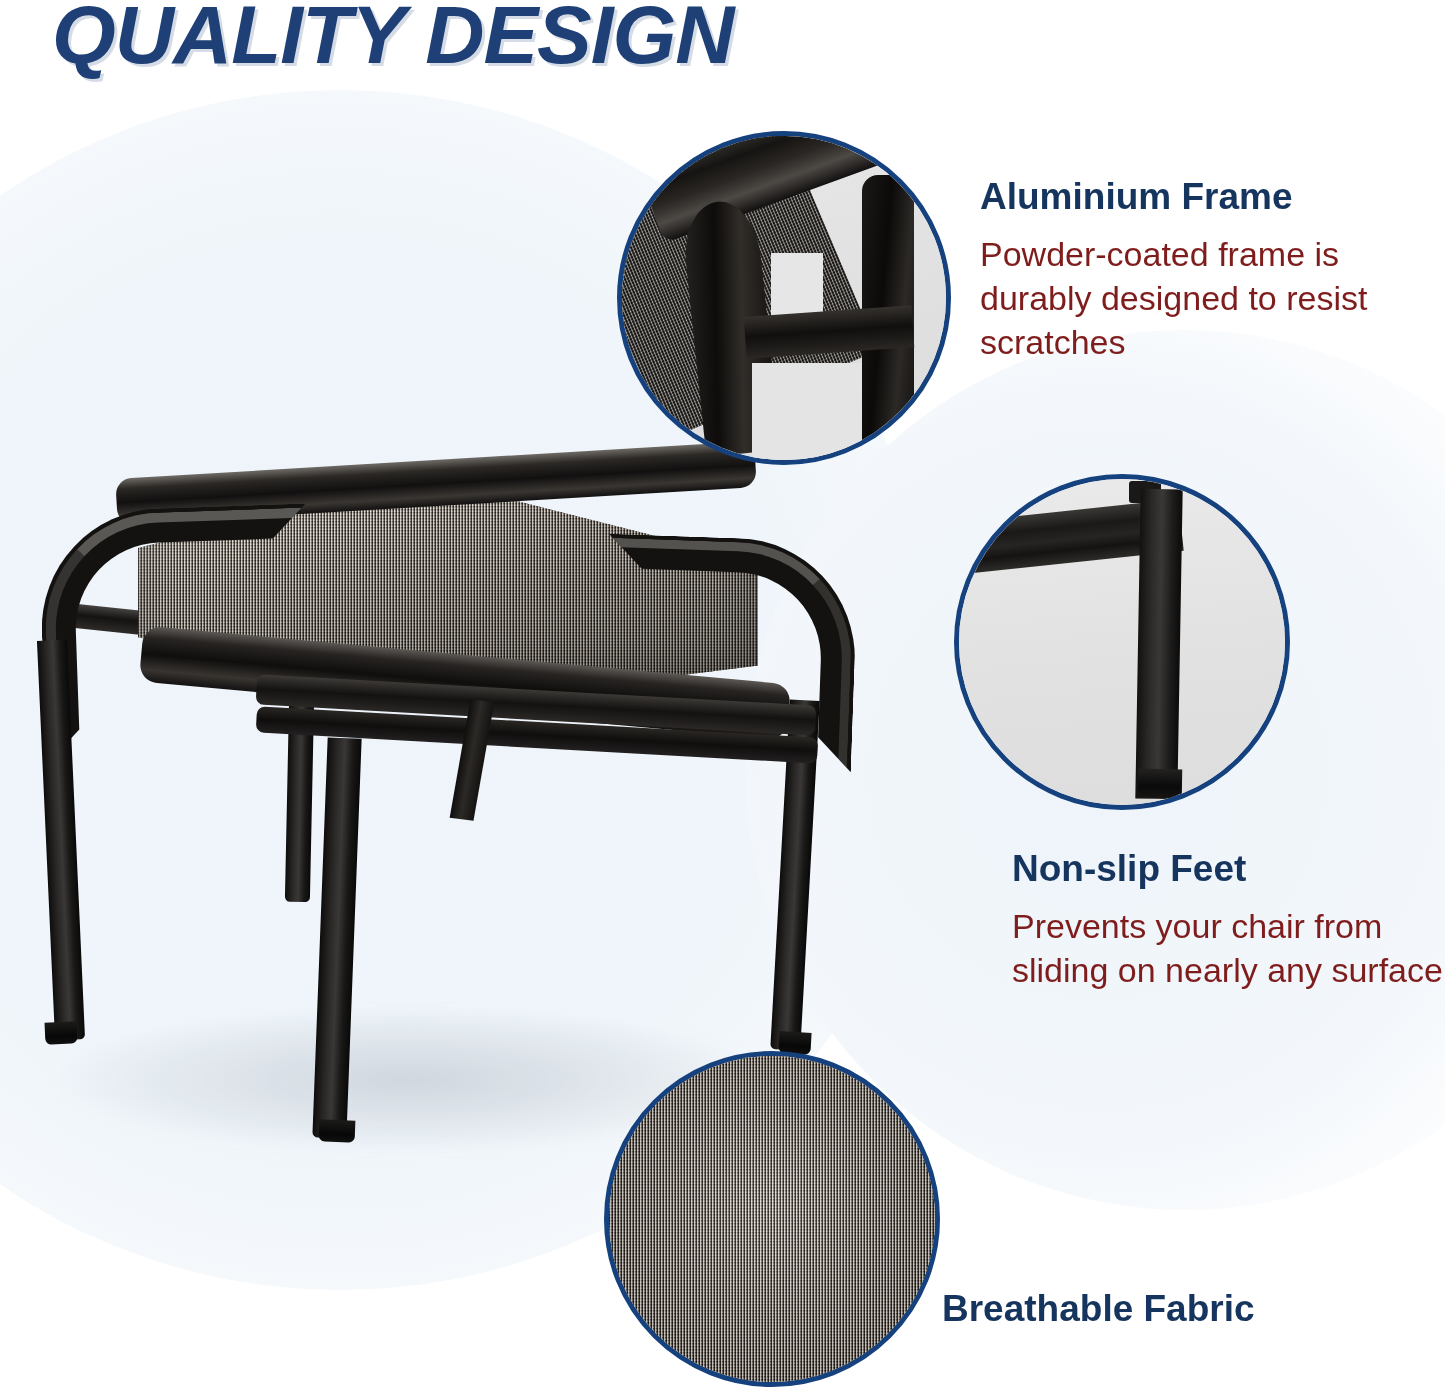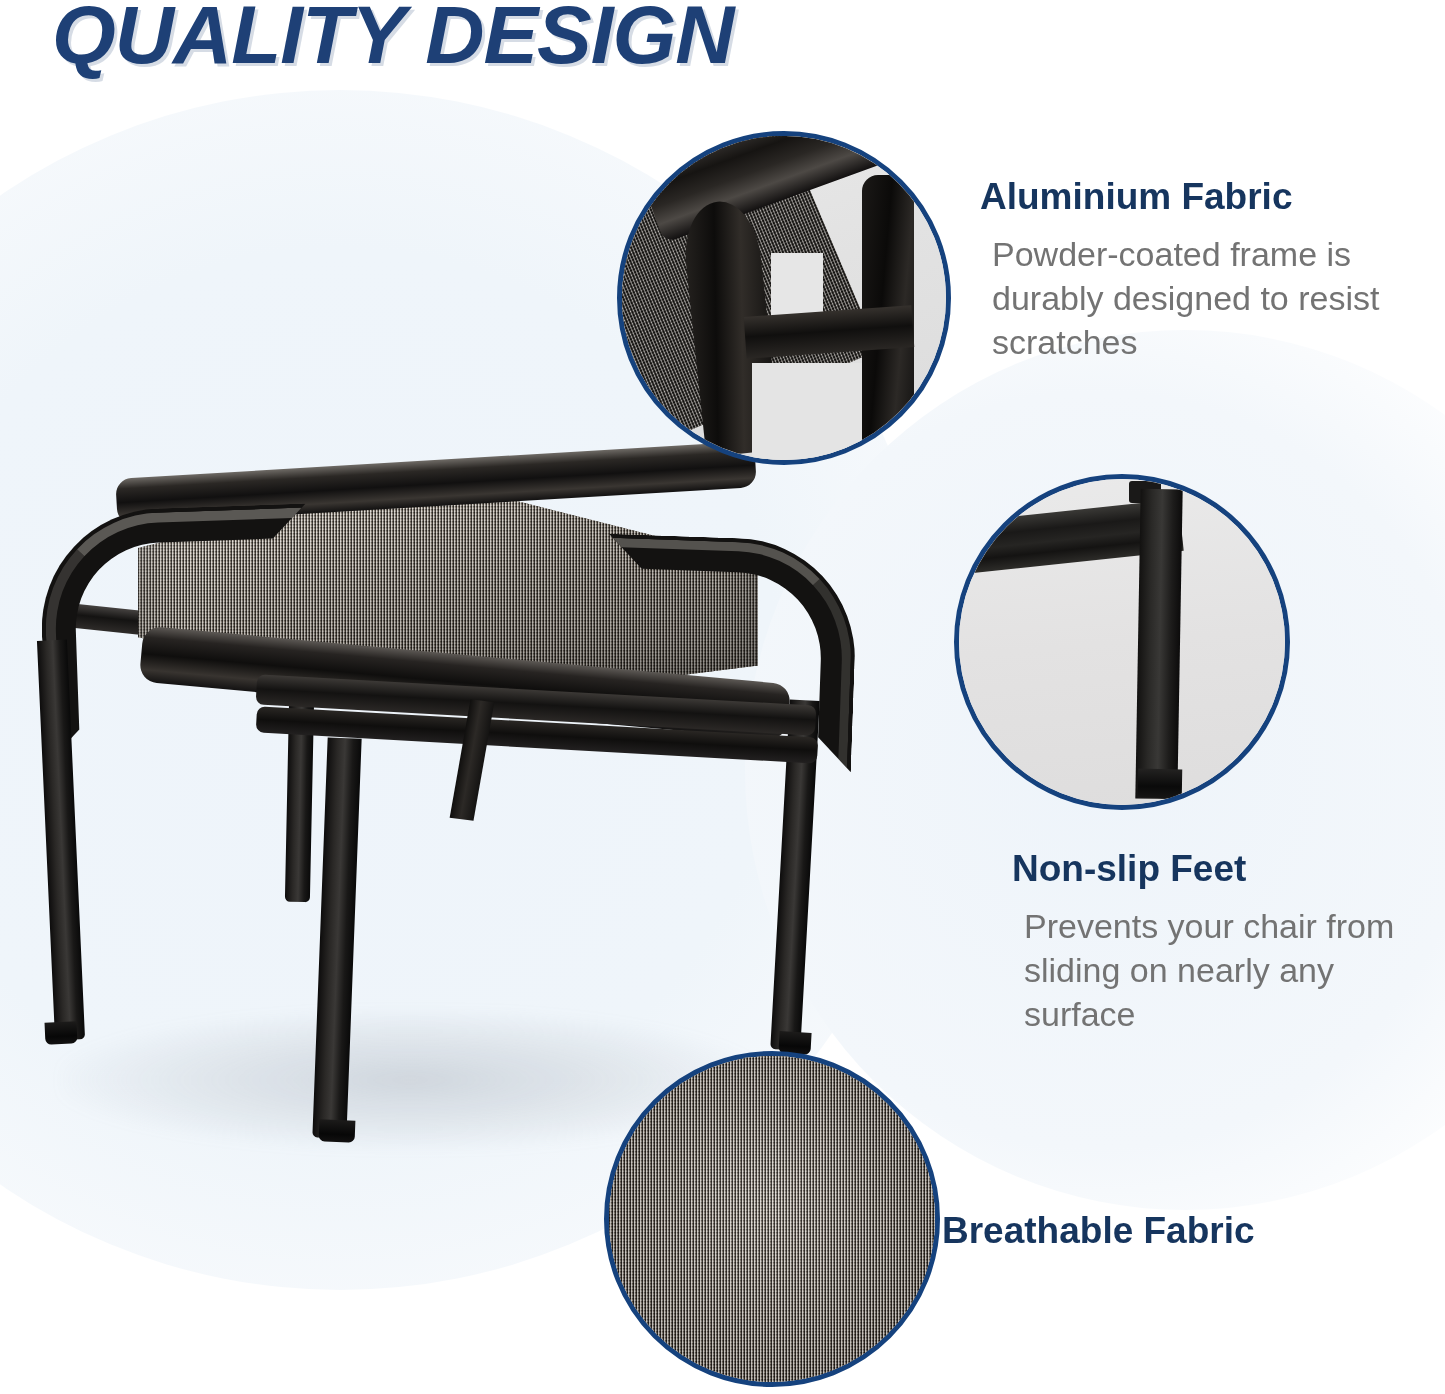--- a/index.html
+++ b/index.html
@@ -63,28 +63,28 @@
   .callout .c-title {
     font-size: 37px;
     font-weight: bold;
     color: #16355e;
     line-height: 1.16;
     margin: 0 0 13px 0;
     white-space: nowrap;
   }
   .callout .c-body {
     font-size: 34px;
-    color: #737373;
+    color: #7f1d1d;
     line-height: 1.30;
-    margin: 12px;
+    margin: 0;
   }
 
   #callout-frame  { left: 980px; top: 176px;  width: 462px; }
   #callout-feet   { left: 1012px; top: 848px; width: 436px; }
-  #callout-fabric { left: 942px; top: 1210px; width: 500px; }
+  #callout-fabric { left: 942px; top: 1288px; width: 500px; }
 
   
   .detail-circle {
     position: absolute;
     border-radius: 50%;
     border: 5px solid #15427e;
     overflow: hidden;
     background: #efefef;
     box-sizing: border-box;
   }
@@ -435,21 +435,21 @@
   </div>
 
   <div class="detail-circle" id="circle-fabric">
     <div class="circ-inner">
       <div class="c3-weave"></div>
       <div class="c3-shade"></div>
     </div>
   </div>
 
   <div class="callout" id="callout-frame">
-    <div class="c-title">Aluminium Fabric</div>
+    <div class="c-title">Aluminium Frame</div>
     <div class="c-body">Powder-coated frame is durably designed to resist scratches</div>
   </div>
 
   <div class="callout" id="callout-feet">
     <div class="c-title">Non-slip Feet</div>
     <div class="c-body">Prevents your chair from sliding on nearly any surface</div>
   </div>
 
   <div class="callout" id="callout-fabric">
     <div class="c-title">Breathable Fabric</div>

